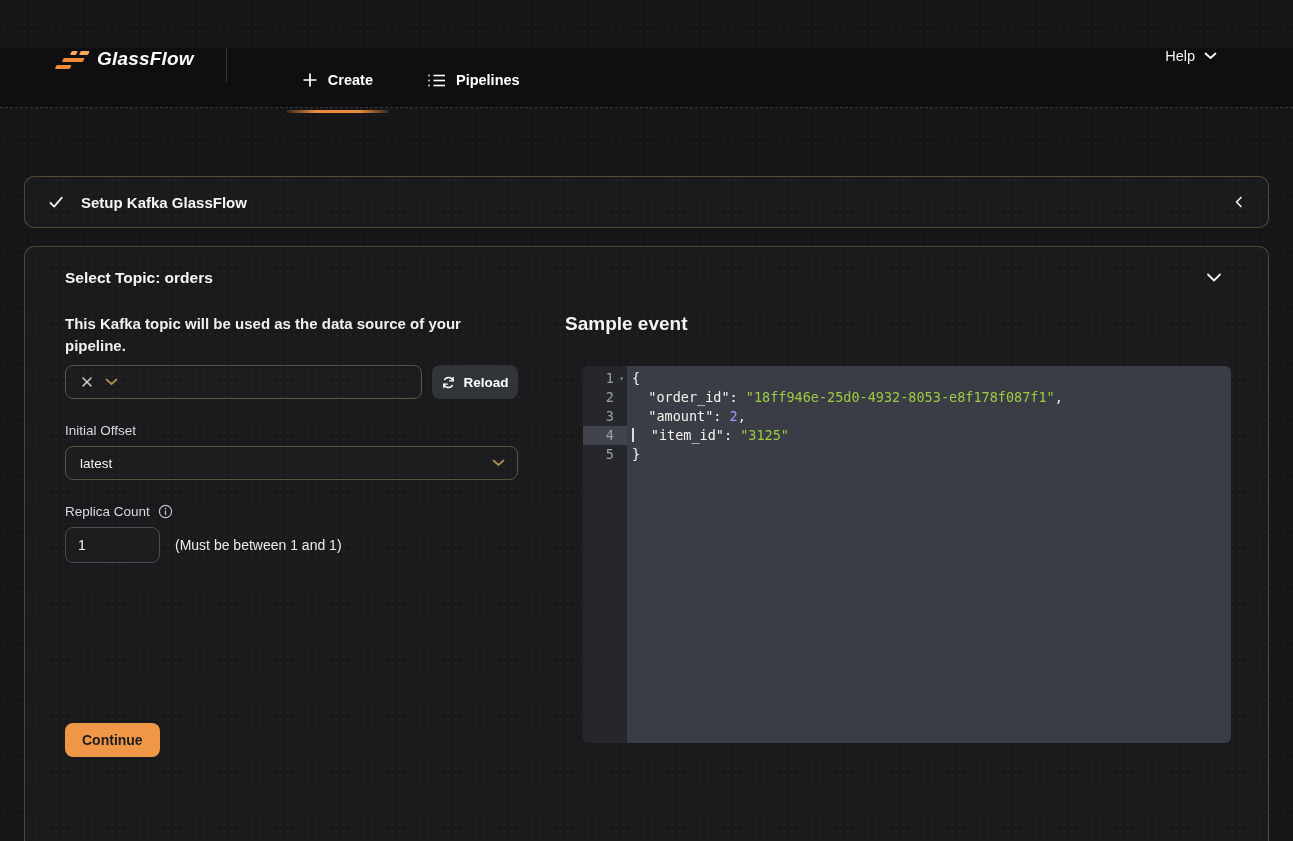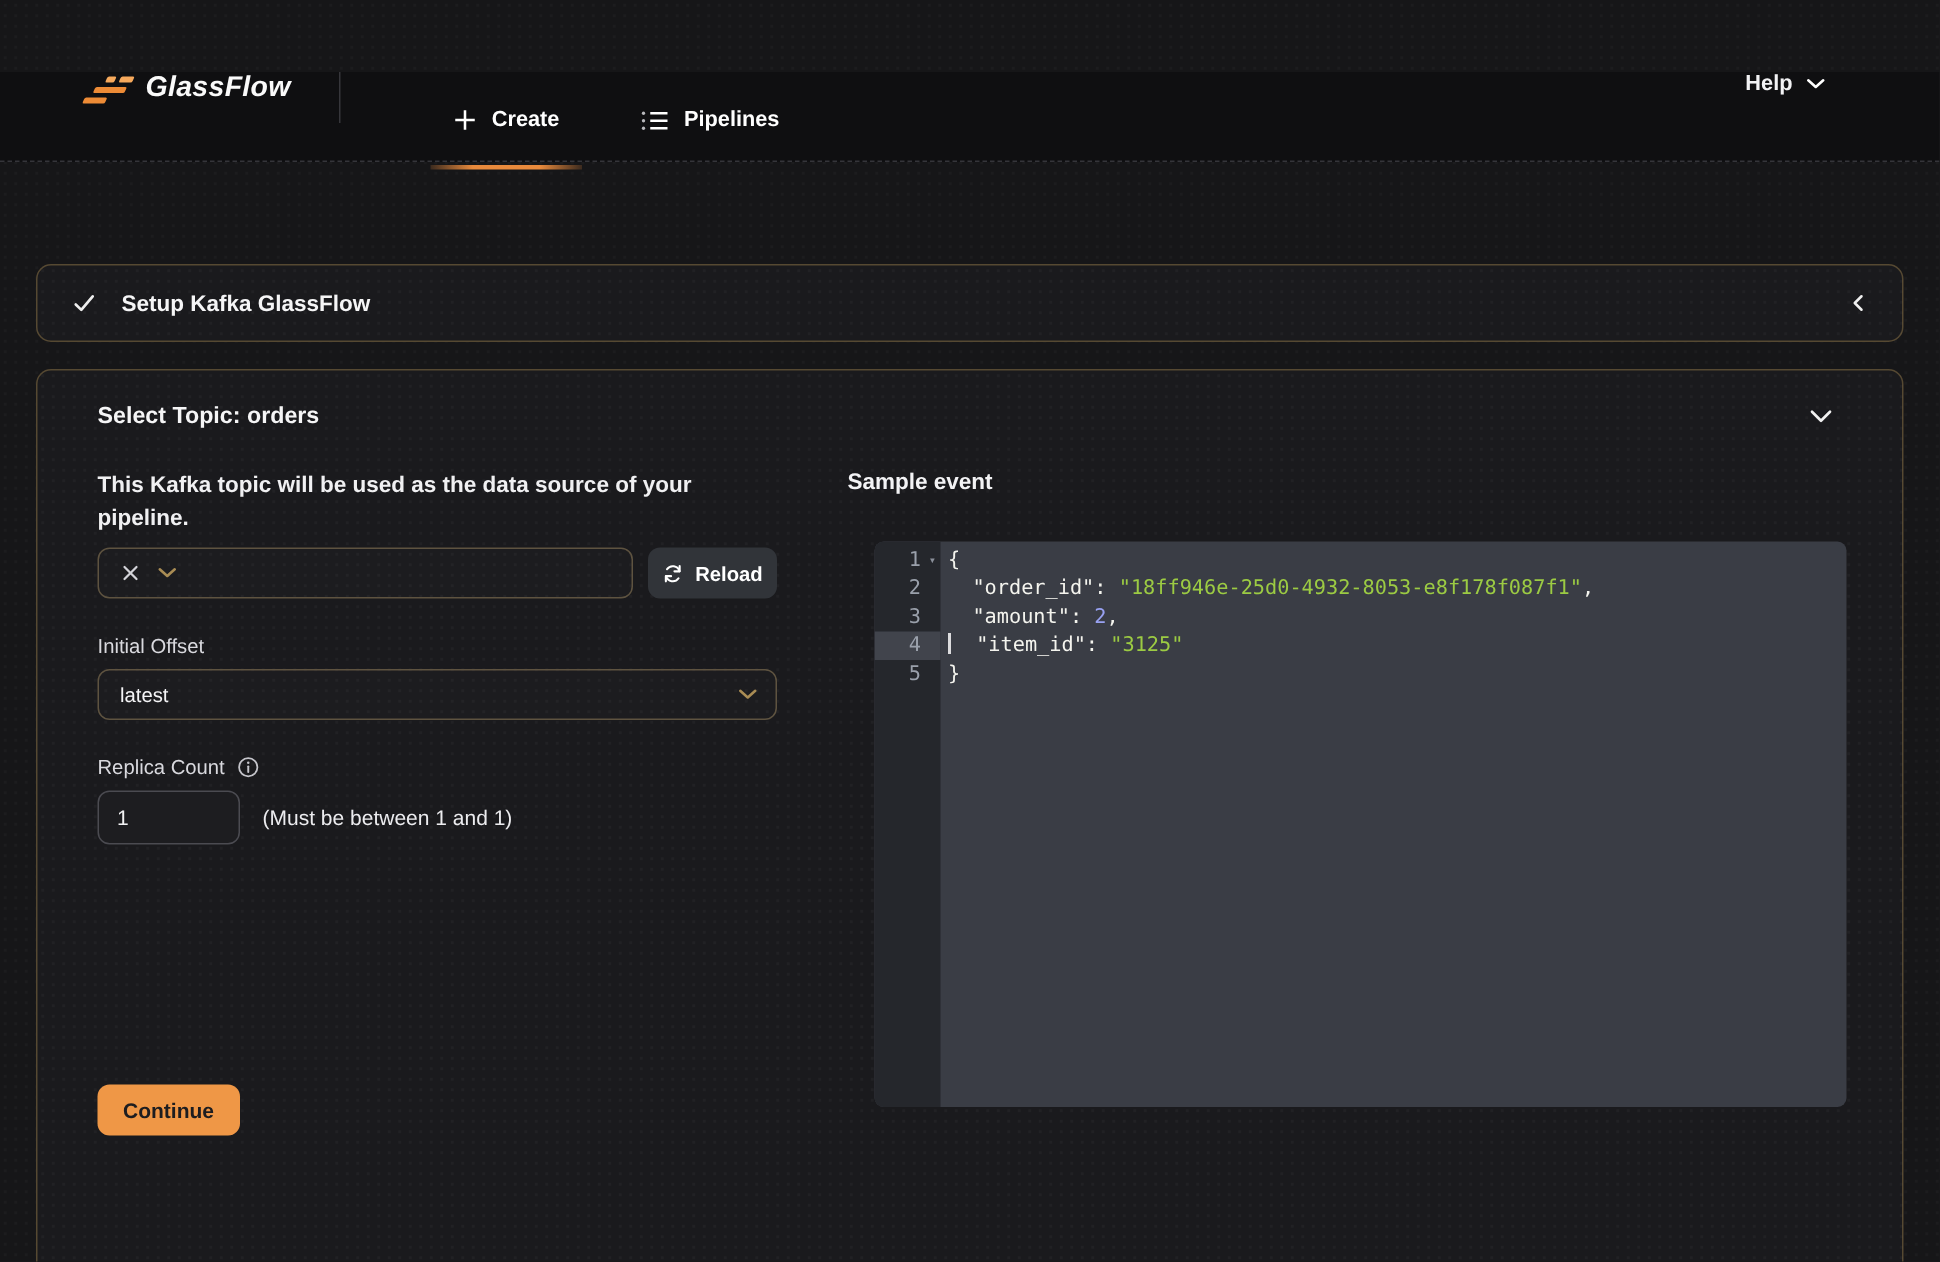--- a/index.html
+++ b/index.html
@@ -35,21 +35,21 @@
   .tab {
     position:relative; height:64px; display:flex; align-items:center; gap:10px;
     padding:0 17px; font-size:14.5px; font-weight:700; color:#ffffff; cursor:pointer;
   }
   .tab + .tab { margin-left:20px; }
   .tab.active::after {
     content:""; position:absolute; left:2px; right:2px; bottom:-1px; height:3px;
     background:linear-gradient(90deg, rgba(233,138,60,.18), #E98A3C 28%, #E98A3C 72%, rgba(233,138,60,.18));
   }
   .help { margin-left:auto; margin-right:76px; display:flex; align-items:center; gap:9px;
-    font-size:14.5px; font-weight:700; cursor:pointer; }
+    font-size:14.5px; font-weight:400; cursor:pointer; }
 
   
   main { padding:68px 24px 0; }
   .panel {
     background-color:#1a1a1d;
     background-image: radial-gradient(rgba(255,255,255,0.03) 1px, transparent 1.2px);
     background-size:7px 7px;
     border:1px solid rgba(170,138,80,0.42);
     border-radius:10px;
   }
@@ -94,21 +94,21 @@
   }
   .hint { margin-left:15px; font-size:14px; color:#ececef; }
 
   .continue-btn {
     margin-top:160px; height:34px; padding:4px 17px; border:none; border-radius:8px;
     background:#EF9746; color:#1d1d20; font-family:inherit; font-size:14px; font-weight:700; cursor:pointer;
   }
 
   
   .right-col { margin-left:24px; flex:1; }
-  .sample-label { margin-top:26px; font-size:15px; font-weight:700; color:#f3f3f5; }
+  .sample-label { margin-top:26px; font-size:19px; font-weight:700; color:#f3f3f5; }
   .editor {
     margin-top:31px; margin-left:18px; width:648px; height:377px;
     border-radius:6px; overflow:hidden; position:relative;
     background:#3a3d45;
     font-family:"DejaVu Sans Mono", monospace; font-size:13.5px;
     padding-top:3px; cursor:text;
   }
   .editor::before { content:""; position:absolute; top:0; left:0; bottom:0; width:44px; background:#25272c; }
   .code-line { display:flex; height:19px; line-height:19px; position:relative; z-index:1; }
   .gutter-cell {

